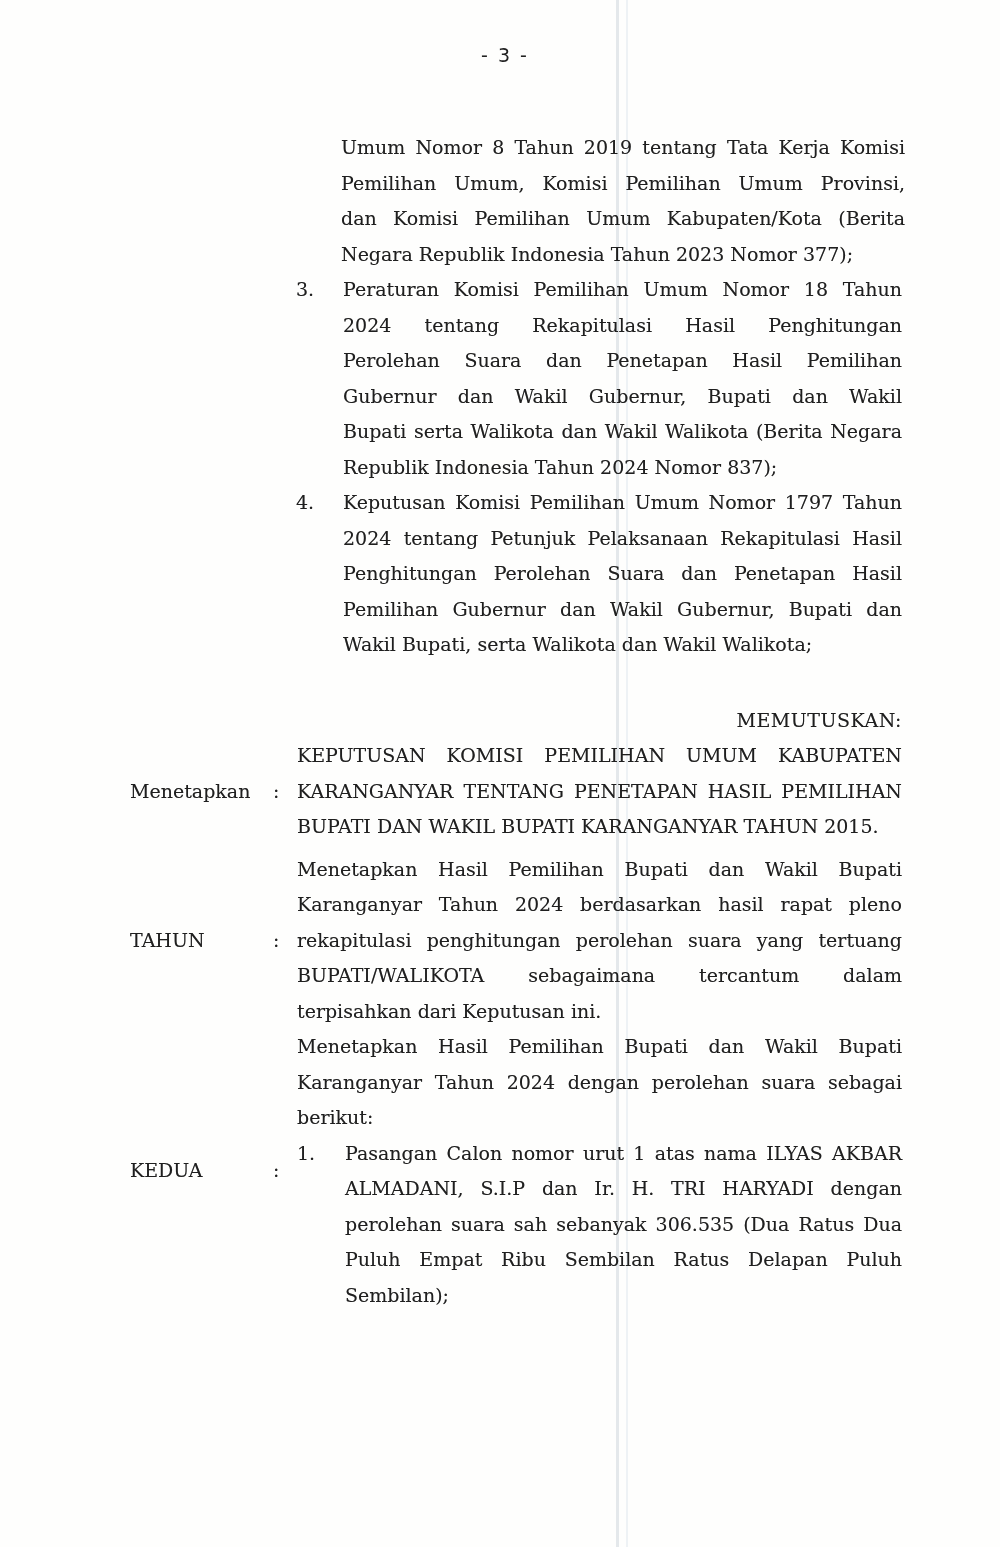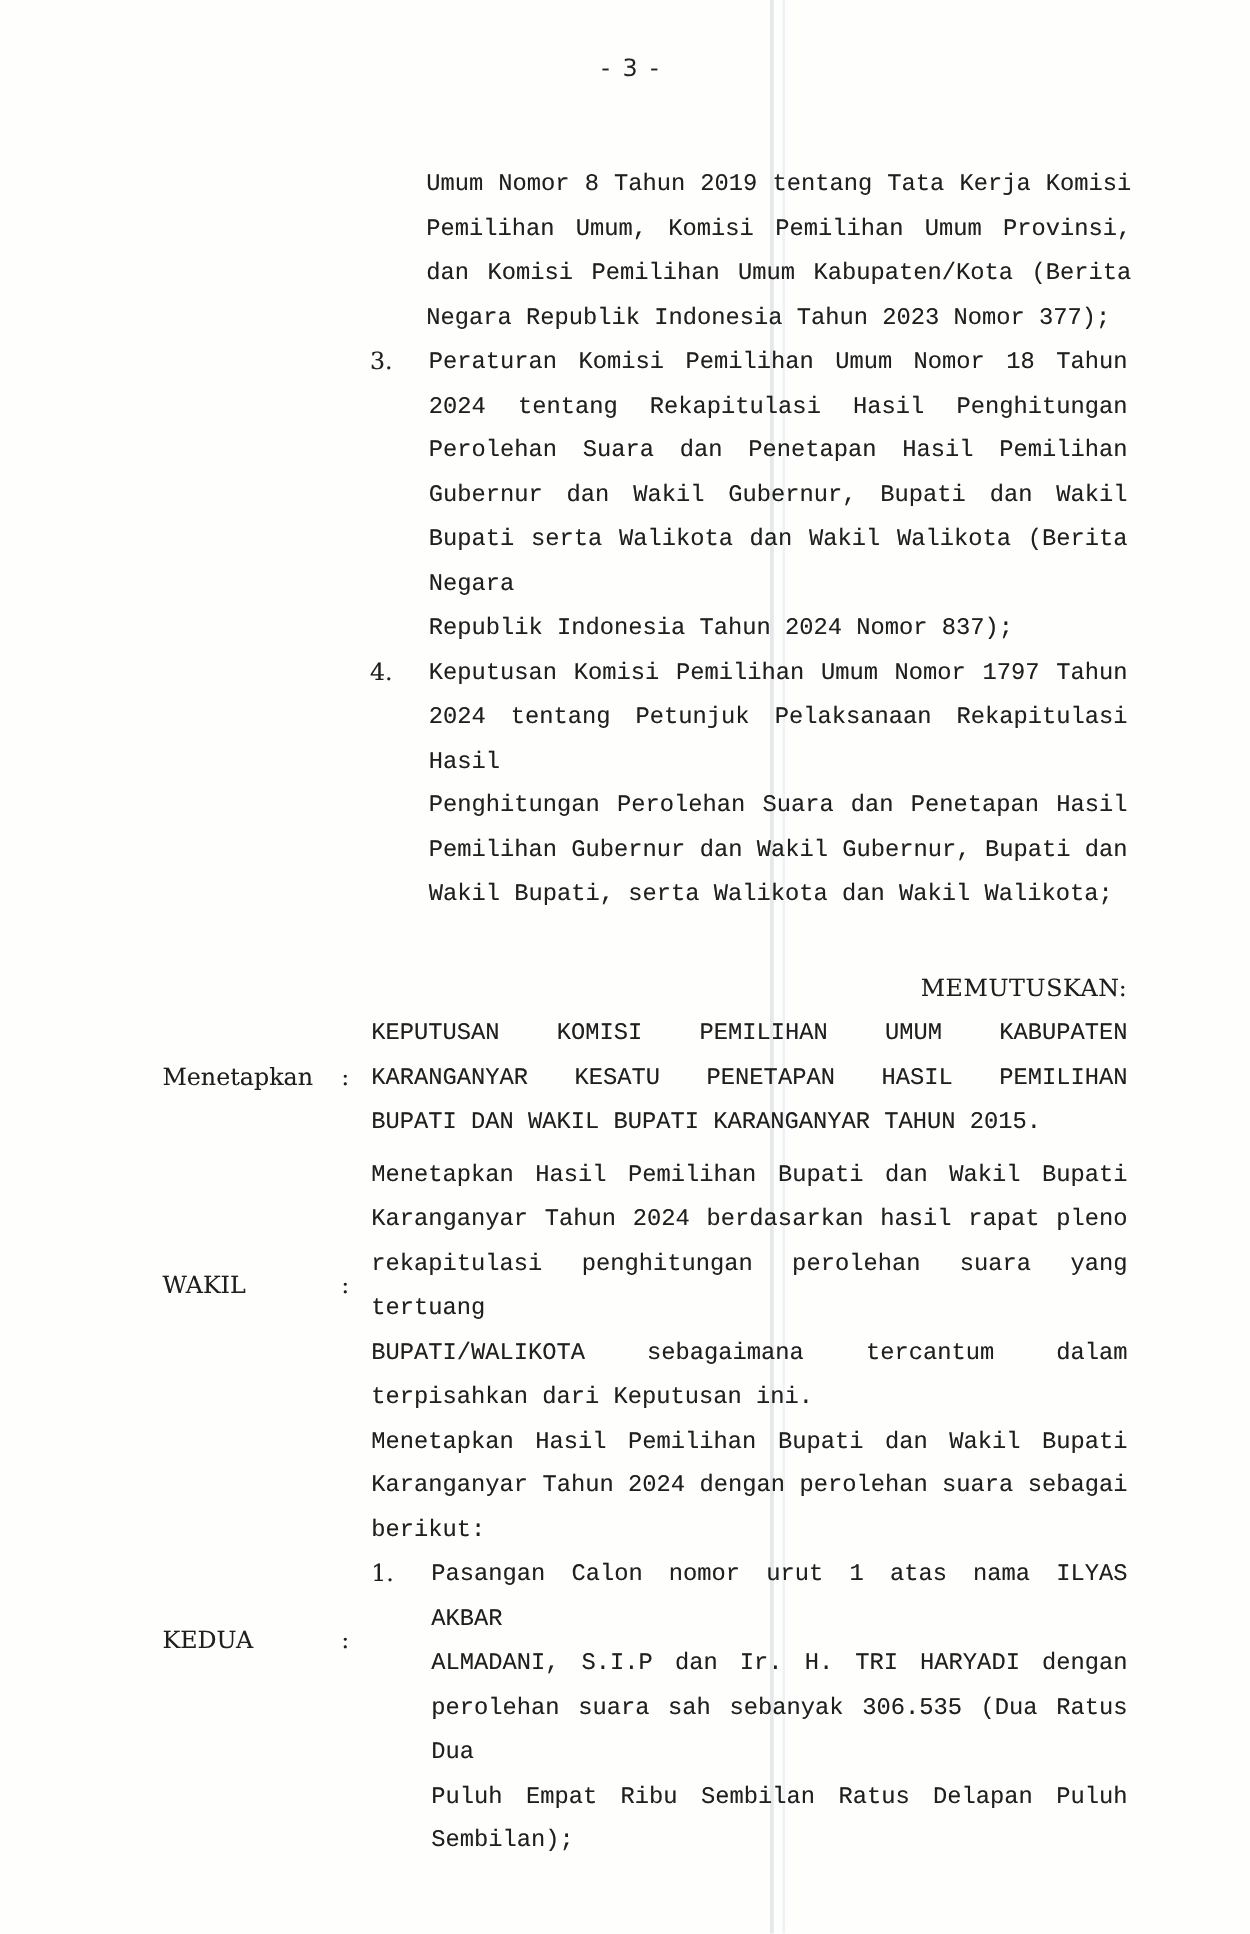--- a/index.html
+++ b/index.html
@@ -42,21 +42,21 @@
     position: absolute;
     left: 130px;
     top: 130px;
     width: 772px;
     font-size: 19px;
     line-height: 35.5px;
     text-shadow: 0 0 0.5px rgba(30,30,30,0.4);
   }
 
   
-  .tline { text-align: justify; text-align-last: justify; font-family: Liberation Mono, monospace; }
+  .tline { text-align: justify; text-align-last: justify; }
   .tline-last { text-align-last: left; }
 
   .cons-para {
     margin-left: 211px;
     width: 564px;
   }
   .cons-item {
     display: flex;
     margin-left: 166px;
   }
@@ -140,27 +140,27 @@
         </div>
     </div>
 
     <div class="decide-heading">MEMUTUSKAN:</div>
 
     <div class="clause">
       <div class="label">Menetapkan</div>
       <div class="colon">:</div>
       <div class="body">
           <div class="tline">KEPUTUSAN KOMISI PEMILIHAN UMUM KABUPATEN</div>
-          <div class="tline">KARANGANYAR KESATU PENETAPAN HASIL PEMILIHAN</div>
+          <div class="tline">KARANGANYAR TENTANG PENETAPAN HASIL PEMILIHAN</div>
           <div class="tline tline-last">BUPATI DAN WAKIL BUPATI KARANGANYAR TAHUN 2015.</div>
         </div>
     </div>
 
     <div class="clause gap-top">
-      <div class="label">WAKIL</div>
+      <div class="label">TAHUN</div>
       <div class="colon">:</div>
       <div class="body">
           <div class="tline">Menetapkan Hasil Pemilihan Bupati dan Wakil Bupati</div>
           <div class="tline">Karanganyar Tahun 2024 berdasarkan hasil rapat pleno</div>
           <div class="tline">rekapitulasi penghitungan perolehan suara yang tertuang</div>
           <div class="tline">BUPATI/WALIKOTA sebagaimana tercantum dalam</div>
           <div class="tline tline-last">terpisahkan dari Keputusan ini.</div>
         </div>
     </div>
 

